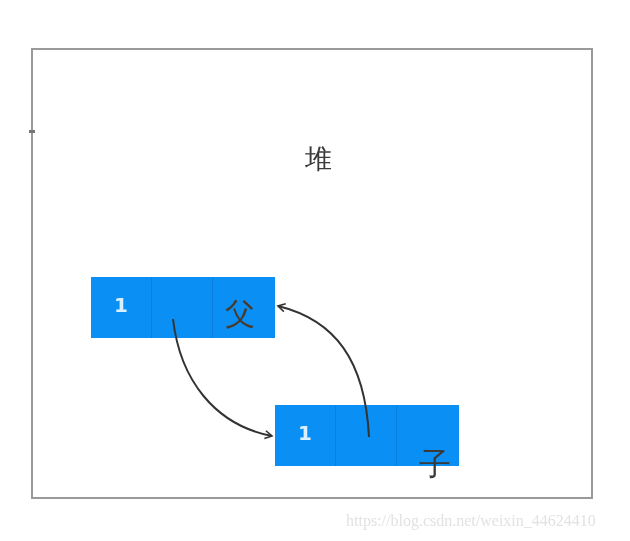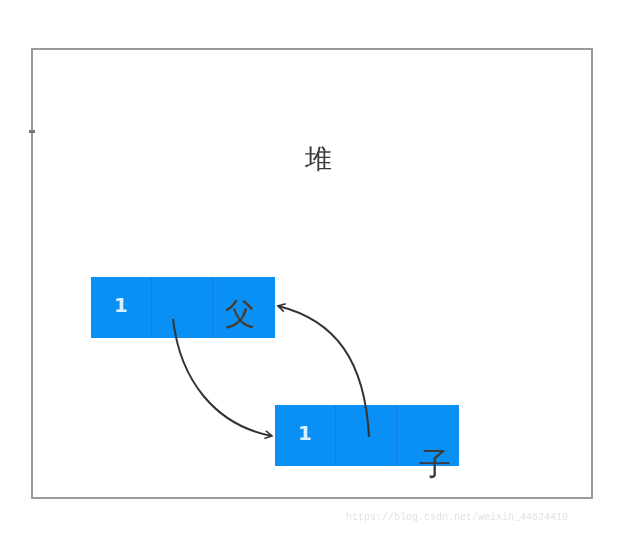--- a/index.html
+++ b/index.html
@@ -11,22 +11,22 @@
   .node { position:absolute; height:61px; display:flex; background:#0a8ff5; }
   .cell { width:61px; height:61px; box-sizing:border-box; position:relative;
           border-right:1px solid #0a7fe0; }
   .cell:last-child { border-right:none; }
   .num { position:absolute; left:0; right:0; top:16px; text-align:center;
          color:#d8f0ff; font-weight:bold; font-size:20px; font-family:"DejaVu Sans", sans-serif; }
   .node-parent { left:91px; top:277px; width:184px; }
   .node-child { left:275px; top:405px; width:184px; }
   .parent-label { position:absolute; left:225px; top:294px; font-size:30px; color:#4a3a2a; }
   .child-label { position:absolute; left:419px; top:443px; font-size:32px; color:#3a3a3a; }
-  .watermark { position:absolute; left:346px; top:512px; font-size:10px; color:#e2e2e2;
-               font-family:Liberation Mono, monospace; }
+  .watermark { position:absolute; left:346px; top:512px; font-size:16px; color:#e2e2e2;
+               font-family:Liberation Serif, serif; }
   svg.arrows { position:absolute; left:0; top:0; width:630px; height:541px; pointer-events:none; }
   .stray { position:absolute; background:#777; }
 </style>
 </head>
 <body>
 
 <div class="heap"></div>
 <div class="stray" style="left:29px;top:130px;width:6px;height:3px;"></div>
 
 <div class="heap-label">堆</div>

